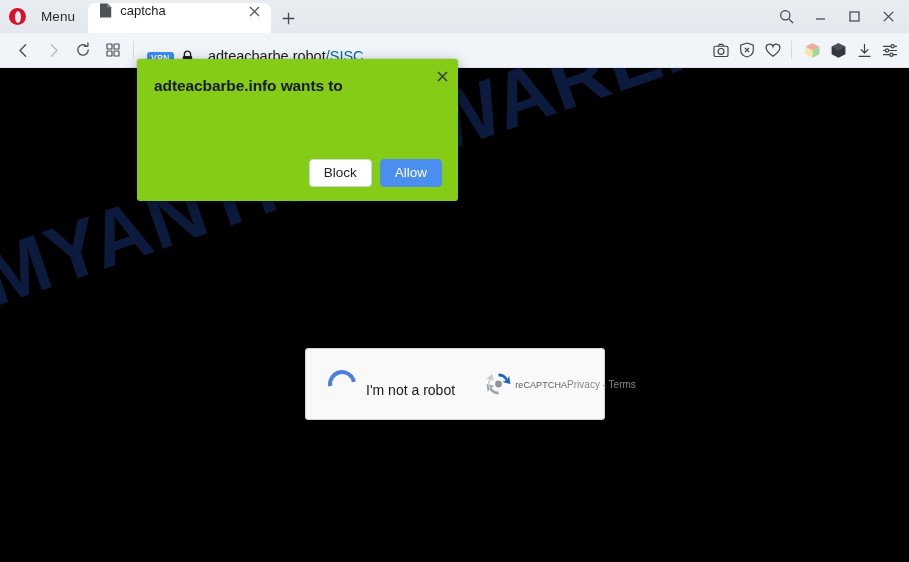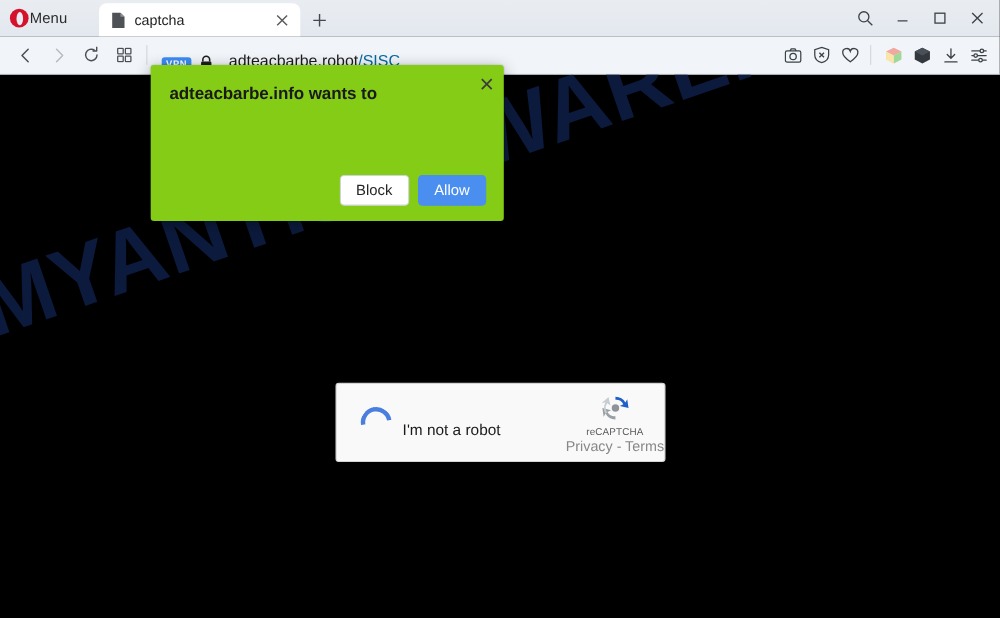--- a/index.html
+++ b/index.html
@@ -28,21 +28,21 @@
     width: 909px; height: 33px;
     background: linear-gradient(#e9edf2, #e3e8ee);
     display: flex;
     align-items: flex-end;
     box-sizing: border-box;
   }
 
   .menu-btn {
     display: flex;
     align-items: center;
-    gap: 1px;
+    gap: 15px;
     height: 33px;
     padding: 0 11px 0 9px;
     box-sizing: border-box;
     cursor: default;
   }
   .opera-logo {
     width: 17px; height: 17px;
     border-radius: 50%;
     background: #d6112b;
     position: relative;
@@ -65,24 +65,23 @@
     white-space: nowrap;
   }
 
   .tab {
     position: relative;
     width: 183px;
     height: 30px;
     background: #ffffff;
     border-radius: 7px 7px 0 0;
     display: flex;
-    align-items: center;
     padding: 0 8px 0 11px;
     box-sizing: border-box;
-    margin-left: 18px;
+    margin-left: 2px;
     cursor: default;
   }
   .tab-favicon {
     width: 13px; height: 15px;
     flex: none;
     margin-right: 8px;
     position: relative;
   }
   .tab-title {
     font-size: 13px;
@@ -262,33 +261,34 @@
   }
   .rc-label {
     font-size: 14px;
     color: #1a1a1a;
     white-space: nowrap;
   }
   .rc-right {
     width: 78px;
     flex: none;
     display: flex;
-    flex-direction: column;
-    align-items: center;
+    flex-direction: row;
+    align-items: center;
+    justify-content: center;
     padding-right: 6px;
   }
   .rc-logo { width: 33px; height: 30px; }
   .rc-brand {
     font-size: 9px;
     color: #5b5b5b;
     margin-top: 1px;
     letter-spacing: .1px;
   }
   .rc-legal {
-    font-size: 13px;
+    font-size: 10px;
     color: #878787;
     margin-top: 1px;
     white-space: nowrap;
   }
 
   
   .notif-dialog {
     position: absolute;
     left: 137px;
     top: 59px;

